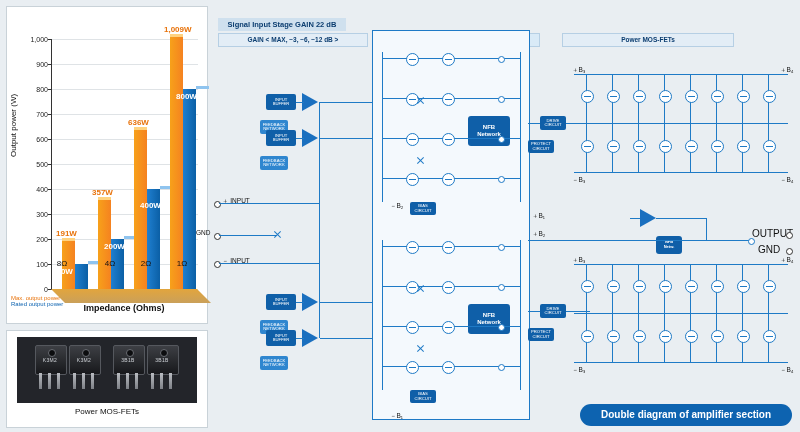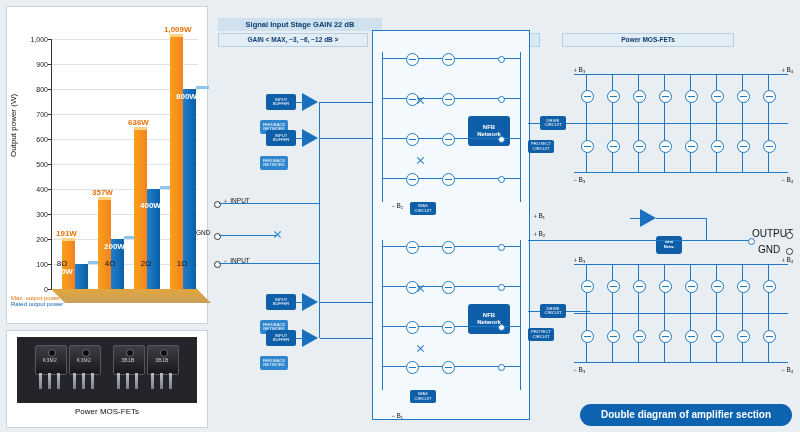--- a/index.html
+++ b/index.html
@@ -220,20 +220,21 @@
             <div class="bar-top-orange"></div>
           </div>
           <div class="bar blue" style="height: 200px;">
             <div class="bar-top-blue"></div>
           </div>
         </div>
         <div class="barval o" style="left: 112px; top: -14.25px;">1,009W</div>
         <div class="barval b" style="left: 124px; top: 53px;">800W</div>
       </div>
 
+    <div class="xlabel">Impedance (Ohms)</div>
 
     <div class="legend">
       <div class="l1">Max. output power</div>
       <div class="l2">Rated output power</div>
     </div>
   <div class="xtick" style="left: 40px;">8Ω</div>
       <div class="xtick" style="left: 88px;">4Ω</div>
       <div class="xtick" style="left: 124px;">2Ω</div>
       <div class="xtick" style="left: 160px;">1Ω</div>
       <div class="floor"></div>
@@ -284,21 +285,21 @@
             <div class="leg" style="left:9px"></div>
             <div class="leg" style="left:18px"></div>
           </div>
         </div>
       </div>
     <div class="photo-cap">Power MOS-FETs</div>
   </div>
 
   <div class="circuit" id="circuit">
 
-    <div class="stage-title" style="left:8px;top:14px;width:164px;">Signal Input Stage   GAIN 22 dB</div>
+    <div class="stage-title" style="left:8px;top:14px;width:128px;">Signal Input Stage   GAIN 22 dB</div>
     <div class="sub-title" style="left:8px;top:29px;width:148px;">GAIN &lt; MAX, −3, −6, −12 dB &gt;</div>
 
     <div class="sub-title" style="left:352px;top:29px;width:170px;">Power MOS-FETs</div>
 
     <div class="sub-title" style="left:168px;top:29px;width:160px;background:#d9eaf7;">Double MCS＋ (Multiple Circuit Summing)</div>
 
     <div class="box-mcs" style="left:162px;top:26px;width:156px;height:388px;"></div>
 
     <div class="circle-term" style="left:4px;top:197px;"></div>
     <div class="term" style="left:12px;top:193px;">＋ INPUT</div>

